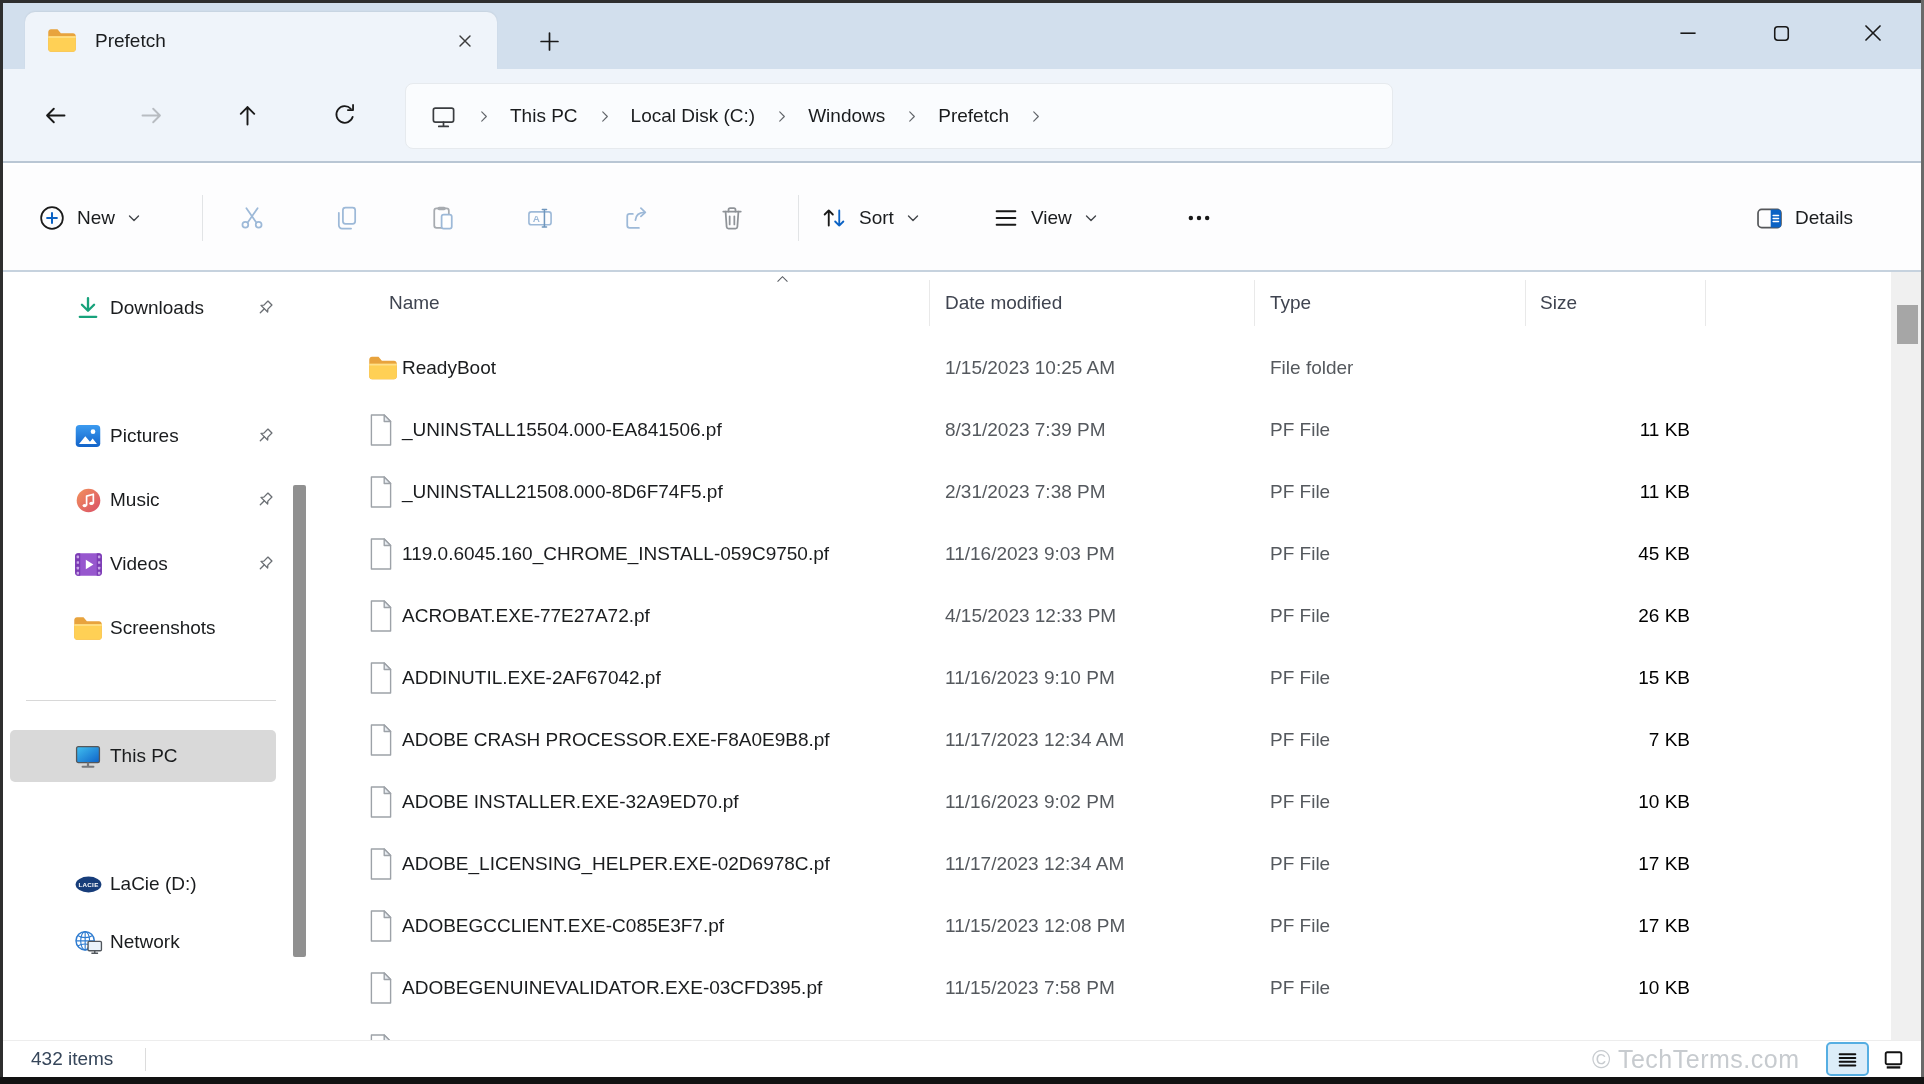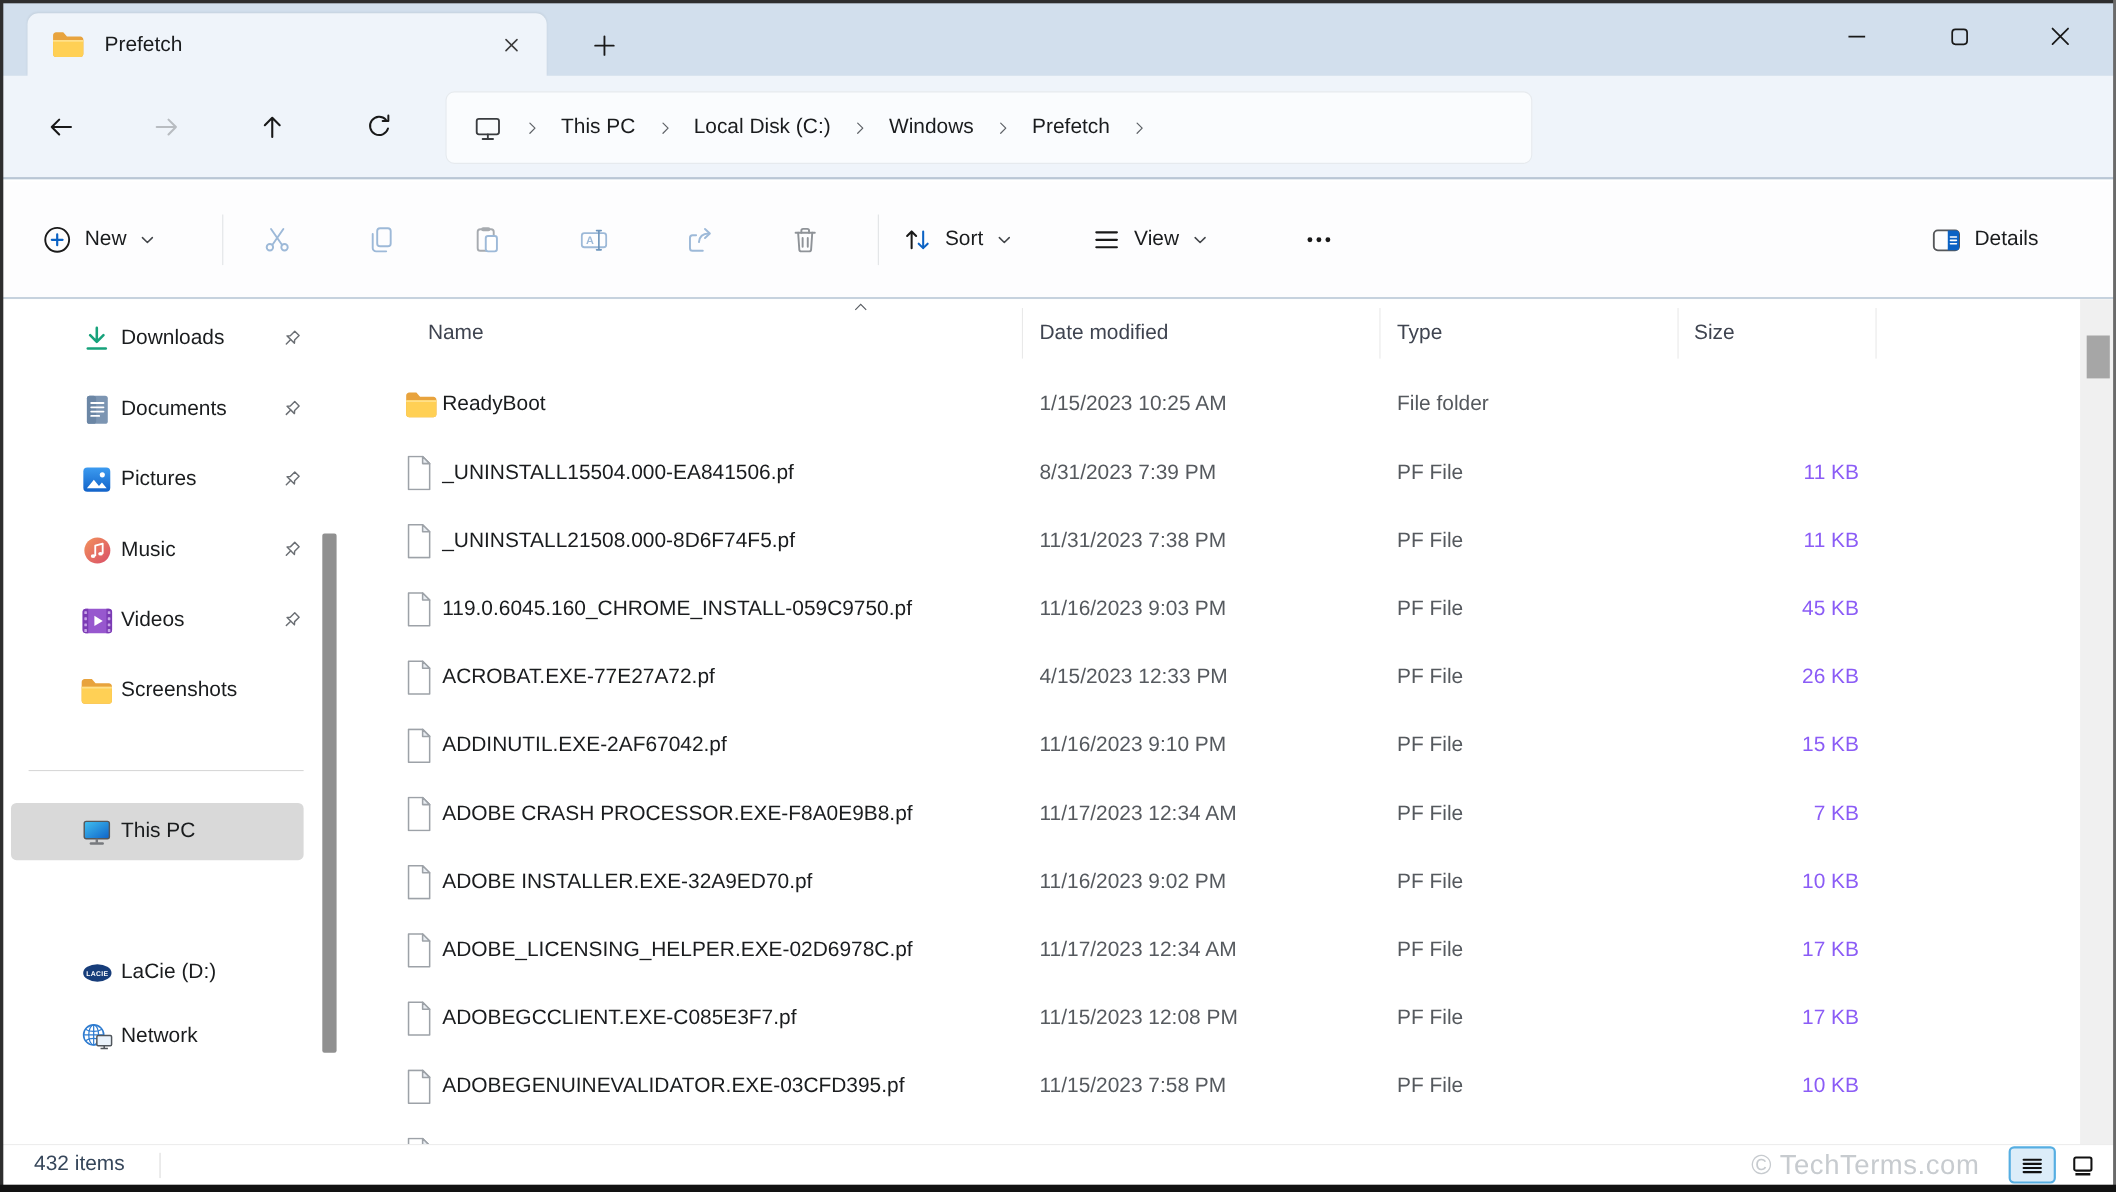--- a/index.html
+++ b/index.html
@@ -75,21 +75,21 @@
         background:transparent;border:none;padding:0;font-family:"Liberation Sans",sans-serif;}
   .fl-hdiv{position:absolute;top:8px;width:1px;height:46px;background:#e9e9e9;}
   .sort-caret{position:absolute;top:2px;display:flex;}
   .fl-rows{position:absolute;left:0;top:61px;width:100%;height:707px;overflow:hidden;}
   .frow{position:absolute;left:0;width:100%;height:62px;}
   .frow .ic{position:absolute;left:88px;top:50%;transform:translateY(-50%);display:flex;}
   .frow .nm{position:absolute;left:122px;top:50%;transform:translateY(-50%);font-size:19px;color:#1a1c1e;white-space:nowrap;}
   .frow .dt{position:absolute;left:665px;top:50%;transform:translateY(-50%);font-size:19px;color:#55595e;white-space:nowrap;}
   .frow .tp{position:absolute;left:990px;top:50%;transform:translateY(-50%);font-size:19px;color:#55595e;white-space:nowrap;}
   .frow .sz{position:absolute;left:1270px;width:140px;top:50%;transform:translateY(-50%);
-            font-size:19px;color:#8b5cf6;text-align:right;}
+            font-size:19px;color:#000000;text-align:right;}
   .vscroll-track{position:absolute;left:1891px;top:0;width:30px;height:768px;background:#f0f0f0;}
   .vscroll-thumb{position:absolute;left:6px;top:33px;width:21px;height:39px;background:#a6a6a6;}
 
   
   .statusbar{position:absolute;left:0;top:1040px;width:100%;height:37px;background:#fff;border-top:1px solid #ededed;box-sizing:border-box;}
   .status-count{position:absolute;left:31px;top:0;height:36px;display:flex;align-items:center;
                 font-size:19px;color:#36465a;}
   .status-sep{position:absolute;left:145px;top:7px;width:1px;height:23px;background:#dcdcdc;}
   .watermark{position:absolute;left:1592px;top:0;height:36px;display:flex;align-items:center;
              font-size:25px;color:#c7cbcf;letter-spacing:.5px;}
@@ -354,38 +354,20 @@
   <div class="main">
     <div class="sidebar" id="sidebar">
         <div class="side-item" style="top:12px;">
           <span class="ic">
             <svg viewBox="0 0 24 24" width="28" height="28" fill="none" stroke="#17A27B" stroke-width="2" stroke-linecap="round" stroke-linejoin="round">
               <path d="M12 3.5v10.3M6.8 9.2l5.2 5.2 5.2-5.2"></path>
               <path d="M5 19.6h14"></path>
             </svg>
           </span>
           <span class="lbl">Downloads</span>
-          <span class="pin ic">
-            <svg viewBox="0 0 24 24" width="21" height="21" fill="none" stroke="#6b6f74" stroke-width="1.5" stroke-linejoin="round">
-              <g transform="rotate(45 12 12)">
-                <path d="M8.8 3.2h6.4v6.6l2.2 2.5H6.6l2.2-2.5z"></path>
-                <path d="M12 12.3V18.8" stroke-linecap="round"></path>
-              </g>
-            </svg>
-          </span>
-        </div>
-        <div class="side-item" style="top:76px;">
-          <span class="ic">
-            <svg viewBox="0 0 24 26" width="27" height="29">
-              <rect x="3.5" y="1.5" width="17" height="23" rx="2.2" fill="#7C95B2"></rect>
-              <rect x="3.5" y="1.5" width="7.5" height="23" rx="2.2" fill="#6B86A5"></rect>
-              <path d="M7 7.5h10M7 11h10M7 14.5h10M7 18h6.5" stroke="#fff" stroke-width="1.5" stroke-linecap="round"></path>
-            </svg>
-          </span>
-          <span class="lbl">Documents</span>
           <span class="pin ic">
             <svg viewBox="0 0 24 24" width="21" height="21" fill="none" stroke="#6b6f74" stroke-width="1.5" stroke-linejoin="round">
               <g transform="rotate(45 12 12)">
                 <path d="M8.8 3.2h6.4v6.6l2.2 2.5H6.6l2.2-2.5z"></path>
                 <path d="M12 12.3V18.8" stroke-linecap="round"></path>
               </g>
             </svg>
           </span>
         </div>
         <div class="side-item" style="top:140px;">
@@ -576,21 +558,21 @@
             <span class="sz">11 KB</span>
           </div>
           <div class="frow" style="top:128px;">
             <span class="ic">
               <svg viewBox="0 0 24 30" width="26" height="32">
                 <path d="M3 1h12l6 6v22H3z" fill="#fff" stroke="#9da2a8" stroke-width="1.3" stroke-linejoin="round"></path>
                 <path d="M15 1l6 6h-6z" fill="#e9edf2" stroke="#9da2a8" stroke-width="1.3" stroke-linejoin="round"></path>
               </svg>
             </span>
             <span class="nm">_UNINSTALL21508.000-8D6F74F5.pf</span>
-            <span class="dt">11/31/2023 7:38 PM</span>
+            <span class="dt">2/31/2023 7:38 PM</span>
             <span class="tp">PF File</span>
             <span class="sz">11 KB</span>
           </div>
           <div class="frow" style="top:190px;">
             <span class="ic">
               <svg viewBox="0 0 24 30" width="26" height="32">
                 <path d="M3 1h12l6 6v22H3z" fill="#fff" stroke="#9da2a8" stroke-width="1.3" stroke-linejoin="round"></path>
                 <path d="M15 1l6 6h-6z" fill="#e9edf2" stroke="#9da2a8" stroke-width="1.3" stroke-linejoin="round"></path>
               </svg>
             </span>

